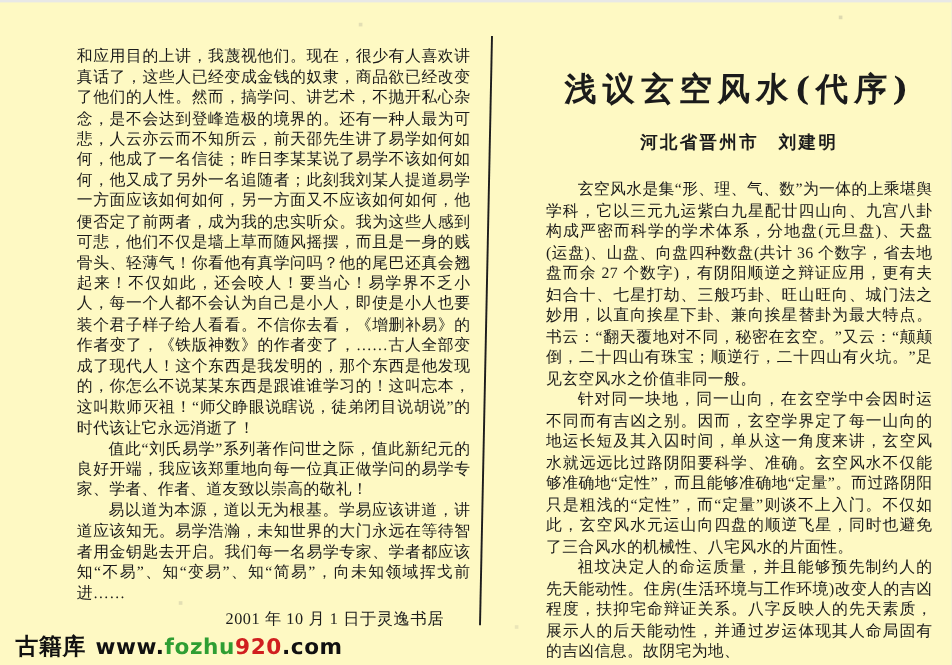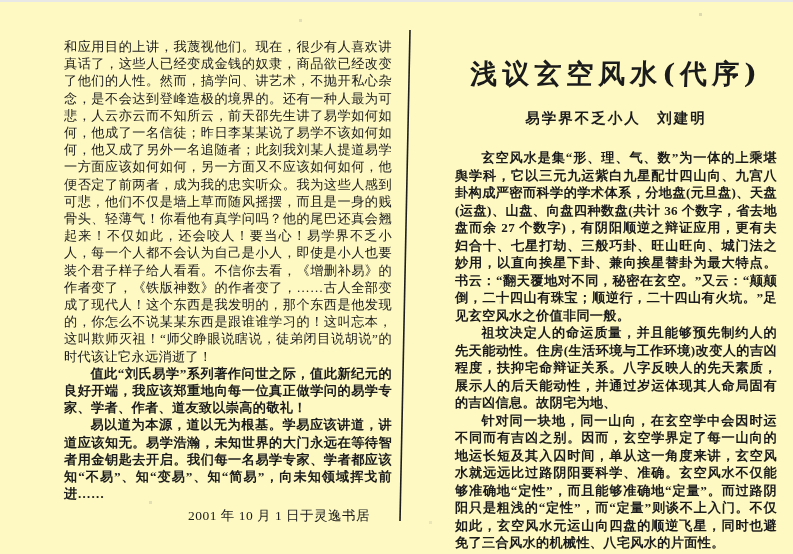--- a/index.html
+++ b/index.html
@@ -17,21 +17,21 @@
   .page-left { left: 64px; top: 36px; width: 328px; }
   .page-right { left: 455px; top: 40px; width: 322px; }
 
   .para {
     margin: 0;
     font-size: 13.2px;
     line-height: 17.2px;
     text-align: justify;
     letter-spacing: 0.3px;
   }
-  .indent { text-indent: 2em; font-weight: bold; }
+  .indent { text-indent: 2em; }
 
   .sig {
     margin-top: 16px;
     text-align: right;
     padding-right: 46px;
     font-size: 13.5px;
     font-weight: bold;
     letter-spacing: 1px;
   }
   .sig-date {
@@ -109,22 +109,25 @@
     <p class="para indent">易以道为本源，道以无为根基。学易应该讲道，讲道应该知无。易学浩瀚，未知世界的大门永远在等待智者用金钥匙去开启。我们每一名易学专家、学者都应该知“不易”、知“变易”、知“简易”，向未知领域挥戈前进……</p>
     <div class="sig-date">2001 年 10 月 1 日于灵逸书居</div>
   </div>
 
   <svg class="gutter" width="793" height="554">
     <line x1="410" y1="28" x2="400" y2="519" stroke="#1d1d1d" stroke-width="1.6"></line>
   </svg>
 
   <div class="page page-right">
     <h1 class="title">浅议玄空风水(代序)</h1>
-    <div class="byline">易学界不乏小人　刘建明</div>
+    <div class="byline">河北省晋州市　刘建明</div>
     <div class="rp-body">
       <p class="para indent">玄空风水是集“形、理、气、数”为一体的上乘堪舆学科，它以三元九运紫白九星配廿四山向、九宫八卦构成严密而科学的学术体系，分地盘(元旦盘)、天盘(运盘)、山盘、向盘四种数盘(共计 36 个数字，省去地盘而余 27 个数字)，有阴阳顺逆之辩证应用，更有夫妇合十、七星打劫、三般巧卦、旺山旺向、城门法之妙用，以直向挨星下卦、兼向挨星替卦为最大特点。书云：“翻天覆地对不同，秘密在玄空。”又云：“颠颠倒，二十四山有珠宝；顺逆行，二十四山有火坑。”足见玄空风水之价值非同一般。</p>
+      <p class="para indent">针对同一块地，同一山向，在玄空学中会因时运不同而有吉凶之别。因而，玄空学界定了每一山向的地运长短及其入囚时间，单从这一角度来讲，玄空风水就远远比过路阴阳要科学、准确。玄空风水不仅能够准确地“定性”，而且能够准确地“定量”。而过路阴阳只是粗浅的“定性”，而“定量”则谈不上入门。不仅如此，玄空风水元运山向四盘的顺逆飞星，同时也避免了三合风水的机械性、八宅风水的片面性。</p>
       <p class="para indent">祖坟决定人的命运质量，并且能够预先制约人的先天能动性。住房(生活环境与工作环境)改变人的吉凶程度，扶抑宅命辩证关系。八字反映人的先天素质，展示人的后天能动性，并通过岁运体现其人命局固有的吉凶信息。故阴宅为地、</p>
-      <p class="para indent">针对同一块地，同一山向，在玄空学中会因时运不同而有吉凶之别。因而，玄空学界定了每一山向的地运长短及其入囚时间，单从这一角度来讲，玄空风水就远远比过路阴阳要科学、准确。玄空风水不仅能够准确地“定性”，而且能够准确地“定量”。而过路阴阳只是粗浅的“定性”，而“定量”则谈不上入门。不仅如此，玄空风水元运山向四盘的顺逆飞星，同时也避免了三合风水的机械性、八宅风水的片面性。</p>
     </div>
   </div>
 
+  <div class="watermark">
+    <span class="wm-name">古籍库</span><span>www.</span><span class="wm-green">fozhu</span><span class="wm-red">920</span><span>.com</span>
+  </div>
 
 </div>
 
 </body></html>

